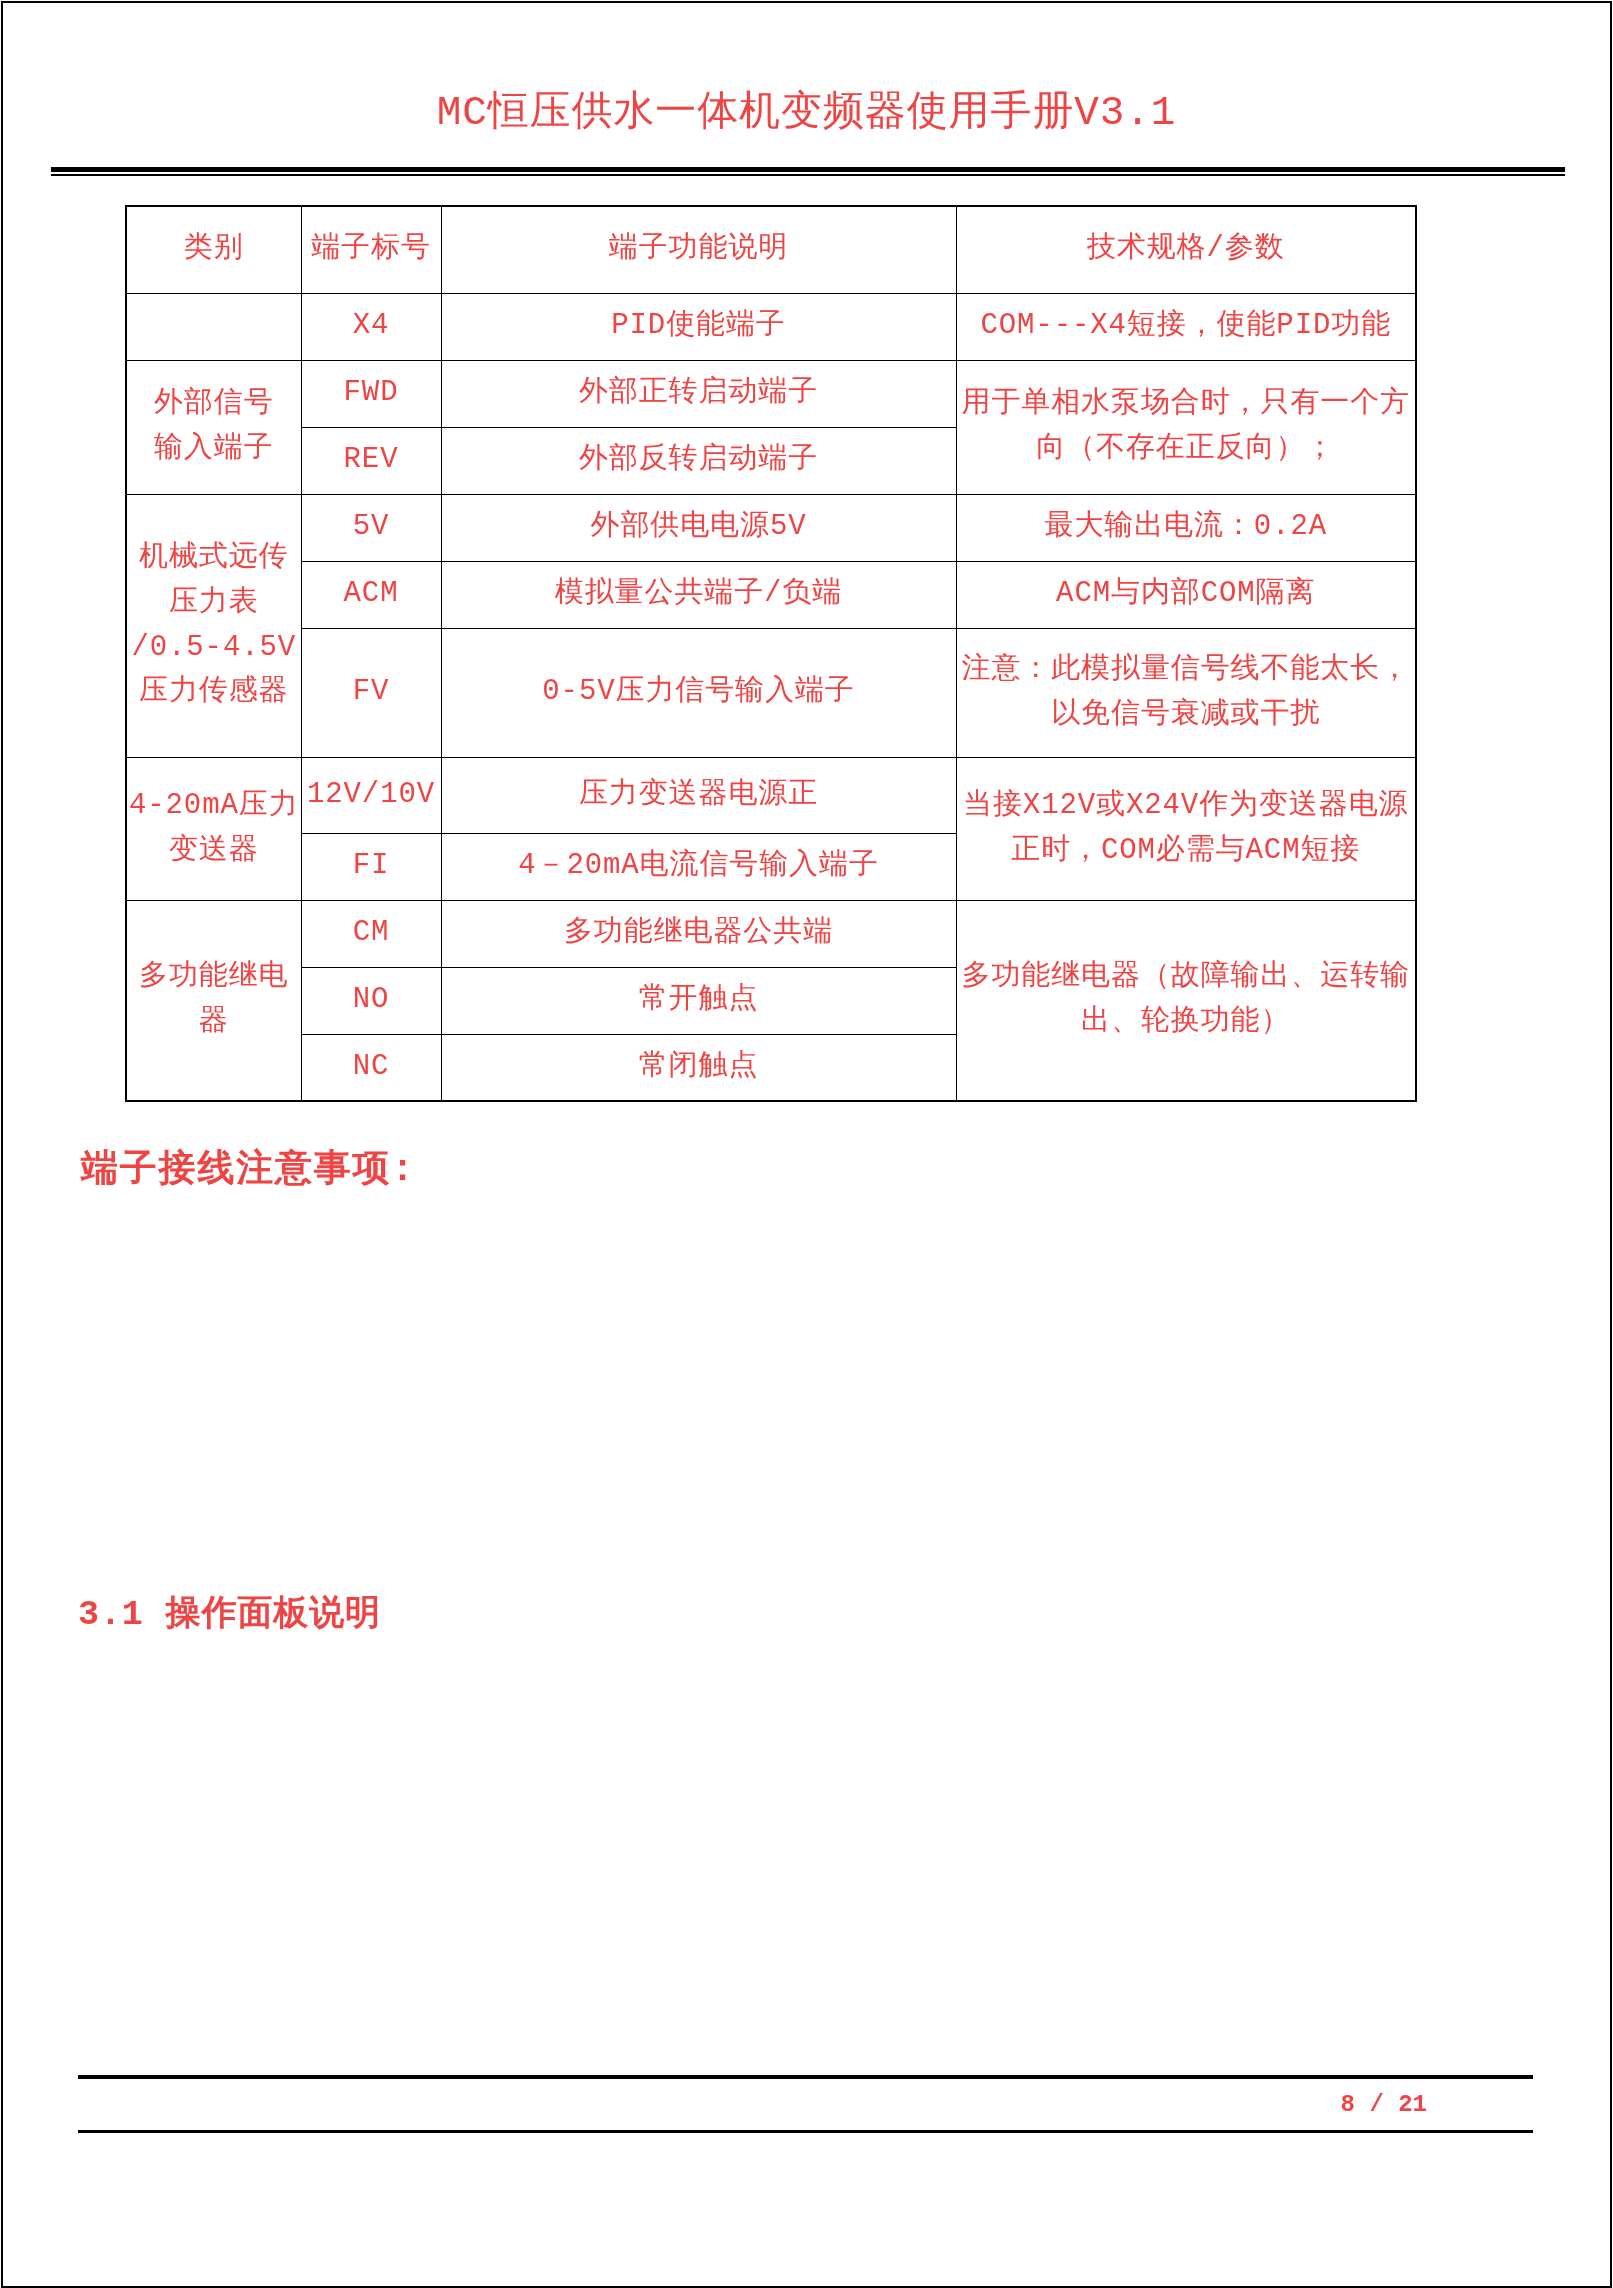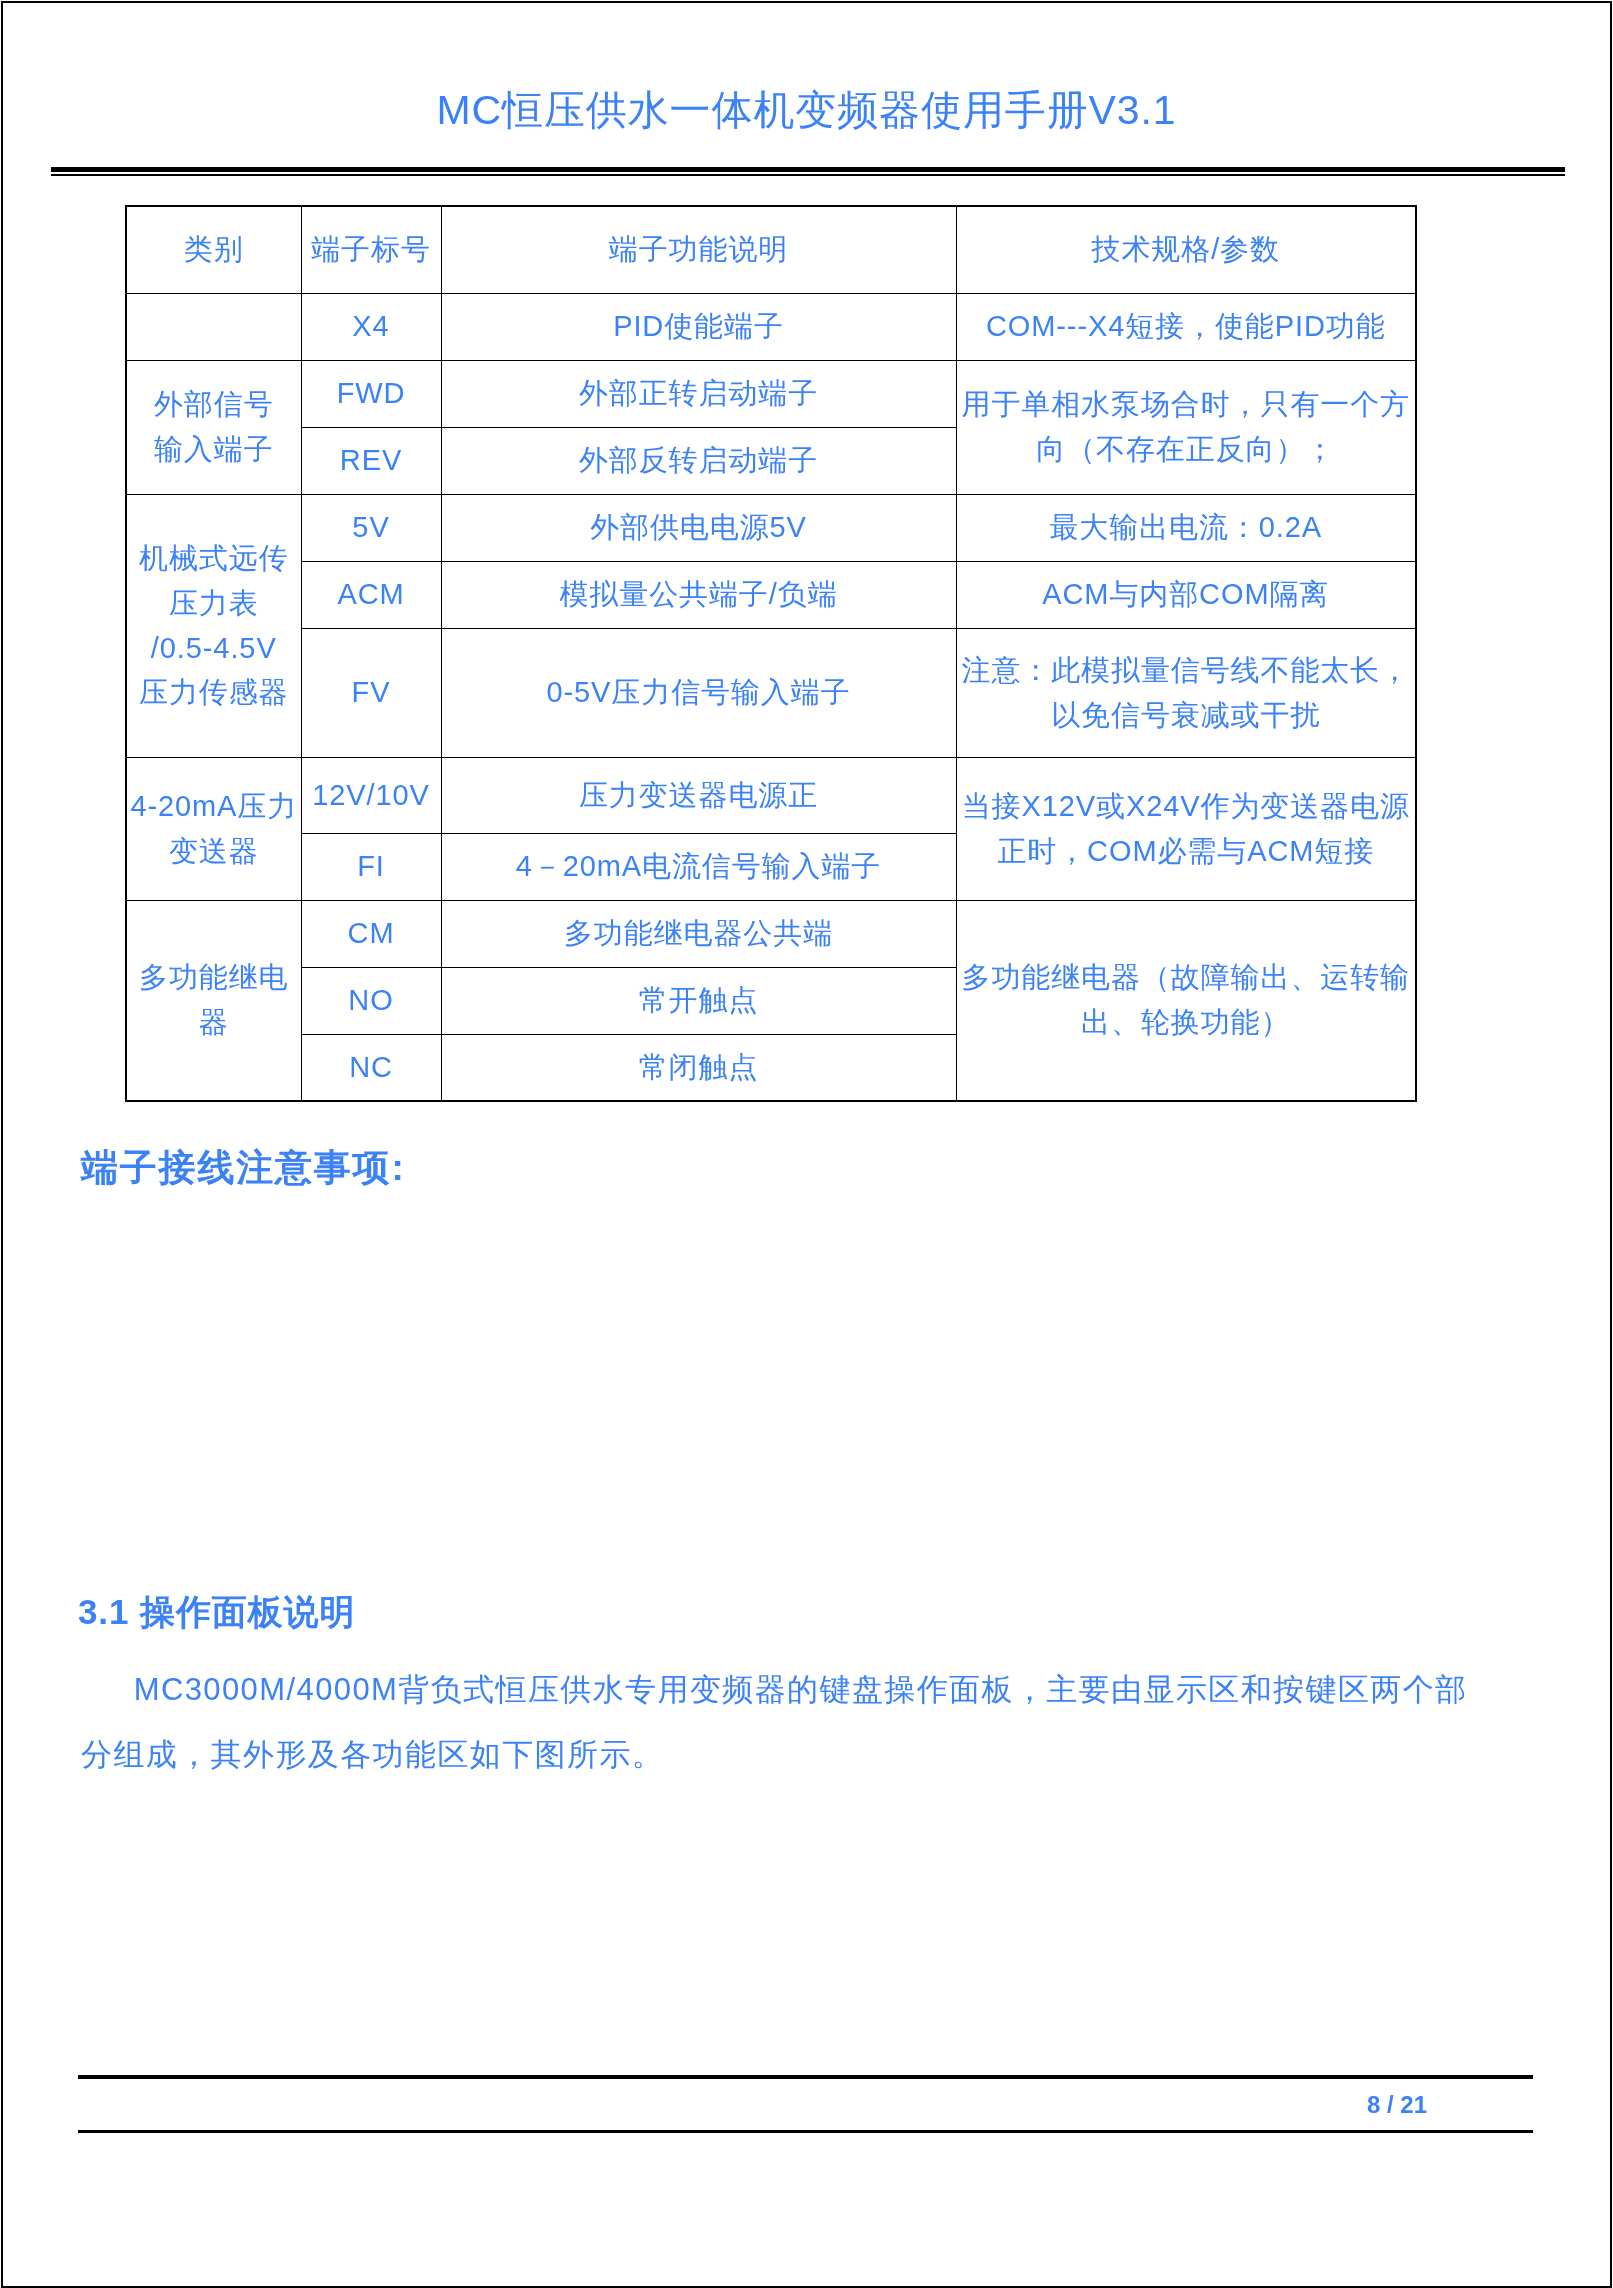--- a/index.html
+++ b/index.html
@@ -1,18 +1,18 @@
 <!DOCTYPE html>
 <html style="font-size:14.8px"><head>
 <meta charset="utf-8">
 <style>
   html,body { margin:0; padding:0; background:#fff; }
   .page {
     position:relative; width:1613px; height:2289px; background:#ffffff;
-    color:#3b82f6; font-family:Liberation Sans, sans-serif; overflow:hidden;
+    color:#ef4444; font-family:Liberation Mono, monospace; overflow:hidden;
   }
   .frame { position:absolute; left:0.9px; top:0.9px; right:0.9px; bottom:0.9px; border:2.8px solid #000; }
 
   .doc-title { position:absolute; top:83px; left:0; width:100%; text-align:center;
     font-size:41px; letter-spacing:0.9px; white-space:nowrap; }
 
   .title-rule { position:absolute; top:167px; left:51px; width:1514px; }
   .title-rule .thick { height:4.6px; background:#000; }
   .title-rule .thin  { height:1.8px; background:#000; margin-top:2.8px; }
 
@@ -142,20 +142,18 @@
         <td>NC</td>
         <td class="fn">常闭触点</td>
       </tr>
     </tbody>
       </table>
   </div>
 
   <div class="notes-heading">端子接线注意事项:</div>
 
   <div class="sub-heading">3.1 操作面板说明</div>
-  <div class="panel-para">MC3000M/4000M背负式恒压供水专用变频器的键盘操作面板，主要由显示区和按键区两个部
-分组成，其外形及各功能区如下图所示。</div>
 
   <div class="footer">
     <div class="footer-page">8 / 21</div>
   </div>
 </div>
 
 
 </body></html>

